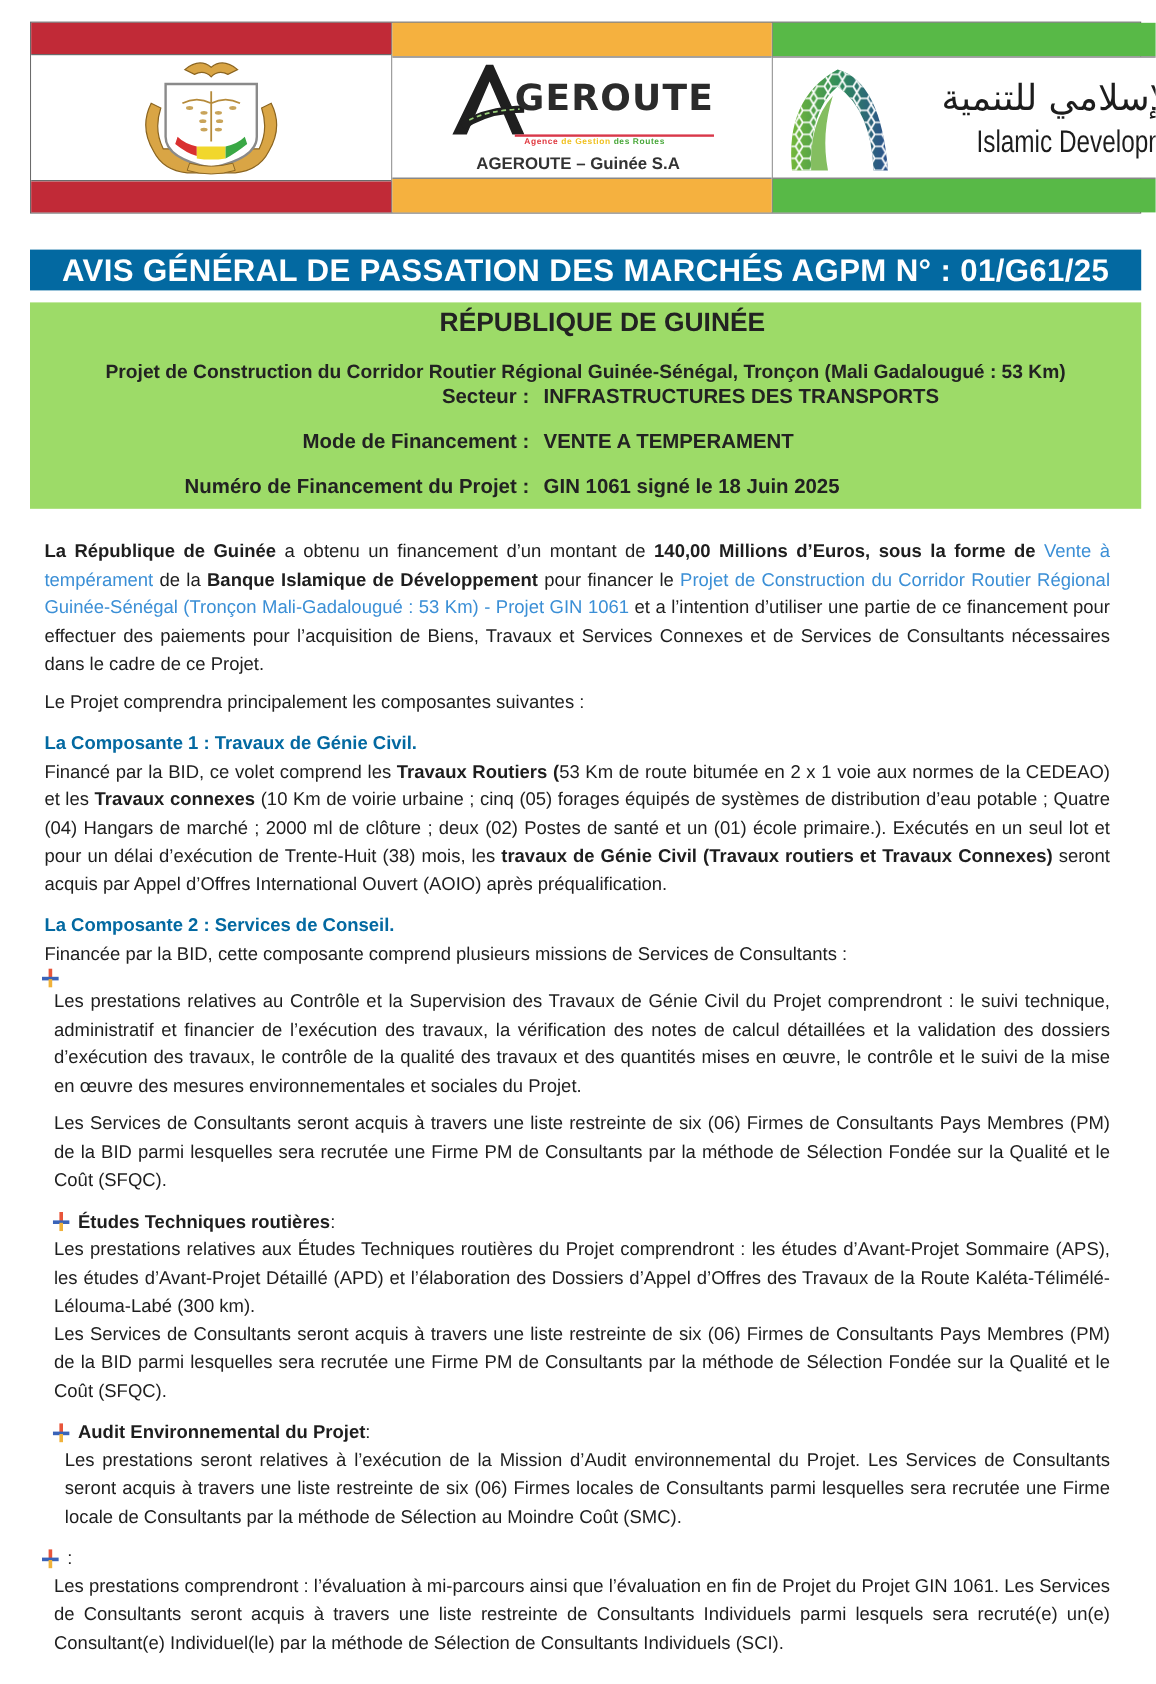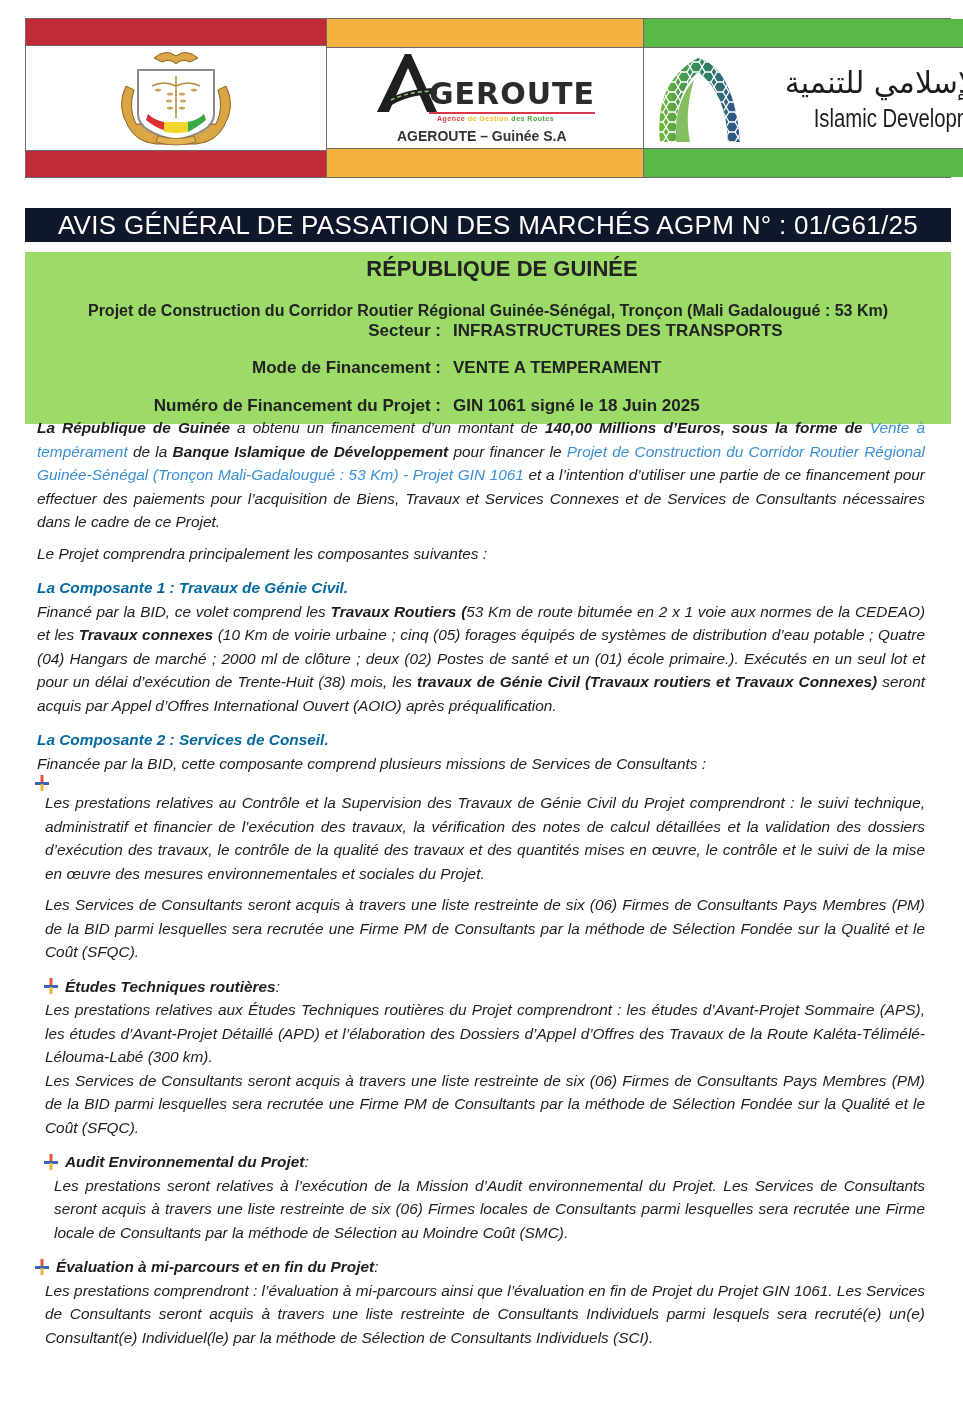--- a/index.html
+++ b/index.html
@@ -18,50 +18,50 @@
   .col-yellow .stripe { background: #f5b13f; }
   .col-green .stripe { background: #58b947; }
   .col-red { flex: 0 0 300px; }
   .col-yellow { flex: 0 0 316px; }
 
   
   .ageroute { display: flex; flex-direction: column; align-items: flex-start; margin-left: 0px; }
   .ageroute-top { display: flex; align-items: flex-end; height: 62px; }
   .ageroute-a { width: 62px; height: 62px; }
   .ageroute-word { font-family: "DejaVu Sans", sans-serif; font-weight: bold; font-size: 30px; letter-spacing: 1px;
-                   color: #2b2b2b; margin-left: -8px; line-height: 30px; border-bottom: 2px solid #d9384a; padding-bottom: 3px; }
+                   color: #2b2b2b; margin-left: -8px; line-height: 30px; border-bottom: 2px solid #d9384a; padding-bottom: 14px; }
   .ageroute-tag { font-size: 7px; font-weight: bold; margin-left: 62px; margin-top: 1px; letter-spacing: 0.5px; }
   .ageroute-tag .t1 { color: #e0383f; } .ageroute-tag .t2 { color: #f0c020; } .ageroute-tag .t3 { color: #4aa83b; }
   .ageroute-sub { font-size: 14px; font-weight: bold; color: #333; margin-left: 22px; margin-top: 6px; }
 
   
   .isdb { display: flex; align-items: center; width: 100%; padding-left: 10px; box-sizing: border-box; }
   .isdb-globe { width: 88px; height: 92px; flex: 0 0 auto; }
   .isdb-text { display: flex; flex-direction: column; align-items: flex-end; margin-left: 4px; }
   .isdb-ar { font-family: "DejaVu Sans", sans-serif; font-size: 30px; color: #1d1d1d; line-height: 40px; direction: rtl; }
   .isdb-en { font-family: "Liberation Sans", sans-serif; font-size: 26px; color: #1d1d1d; line-height: 30px;
              transform: scaleX(0.78); transform-origin: right center; white-space: nowrap; }
 
   
-  .title-bar { position: absolute; left: 25px; top: 208px; width: 926px; height: 34px; background: #0f172a;
-               color: #fff; font-weight: normal; font-size: 26px; display: flex; align-items: center; justify-content: center;
+  .title-bar { position: absolute; left: 25px; top: 208px; width: 926px; height: 34px; background: #0369a1;
+               color: #fff; font-weight: bold; font-size: 26px; display: flex; align-items: center; justify-content: center;
                letter-spacing: 0.3px; white-space: nowrap; }
 
   
   .info-box { position: absolute; left: 25px; top: 252px; width: 926px; height: 172px; background: #9ddb68;
               box-sizing: border-box; font-weight: bold; color: #222; }
   .info-country { position: absolute; top: 4px; width: 100%; text-align: center; font-size: 22px; padding-left: 14px; }
   .info-project { position: absolute; top: 34px; width: 100%; text-align: center; font-size: 16px; white-space: nowrap; margin-top: 16px; }
   .info-row { position: absolute; left: 0; width: 100%; font-size: 17px; white-space: nowrap; }
   .info-row .lbl { position: absolute; right: 510px; text-align: right; }
   .info-row .val { position: absolute; left: 428px; }
   .r1 { top: 69px; } .r2 { top: 106px; } .r3 { top: 144px; }
 
   
-  .content { position: absolute; left: 37px; top: 416px; width: 888px; font-size: 15.4px; line-height: 23.5px; font-style: italic; }
+  .content { position: absolute; left: 37px; top: 448px; width: 888px; font-size: 15.4px; line-height: 23.5px; }
   .content p { margin: 0; }
   .just { text-align: justify; }
   .blue { color: #3b8fd6; }
   .b { font-weight: bold; }
   .gap8 { margin-top: 8px !important; }
   .gap10 { margin-top: 11px !important; }
   .comp-title { color: #0369a1; font-weight: bold; font-size: 15.4px; }
   .sub-head { display: flex; align-items: center; font-weight: bold; margin-left: -2px; }
   .sub-head .colon { font-weight: normal; }
   .bullet { width: 14px; height: 16px; margin-right: 7px; flex: 0 0 auto; }
@@ -219,18 +219,17 @@
     <p class="just indent2">Les prestations seront relatives à l’exécution de la Mission d’Audit environnemental du Projet. Les Services de Consultants seront acquis à travers une liste restreinte de six (06) Firmes locales de Consultants parmi lesquelles sera recrutée une Firme locale de Consultants par la méthode de Sélection au Moindre Coût (SMC).</p>
   </div>
 
   <div class="gap10">
     <div class="sub-head">
       <svg class="bullet" viewBox="0 0 14 16">
         <rect x="5.5" y="0" width="3" height="9" fill="#e8553a"></rect>
           <rect x="0" y="7" width="14" height="3" fill="#3a63b8"></rect>
           <rect x="5.5" y="9" width="3" height="7" fill="#f0b23a"></rect>
       </svg>
-      <span>Évaluation à mi-parcours et en fin du Projet</span>
         <span class="colon"> :</span>
     </div>
     <p class="just indent">Les prestations comprendront : l’évaluation à mi-parcours ainsi que l’évaluation en fin de Projet du Projet GIN 1061. Les Services de Consultants seront acquis à travers une liste restreinte de Consultants Individuels parmi lesquels sera recruté(e) un(e) Consultant(e) Individuel(le) par la méthode de Sélection de Consultants Individuels (SCI).</p>
   </div>
 </div>
 
 </body></html>

